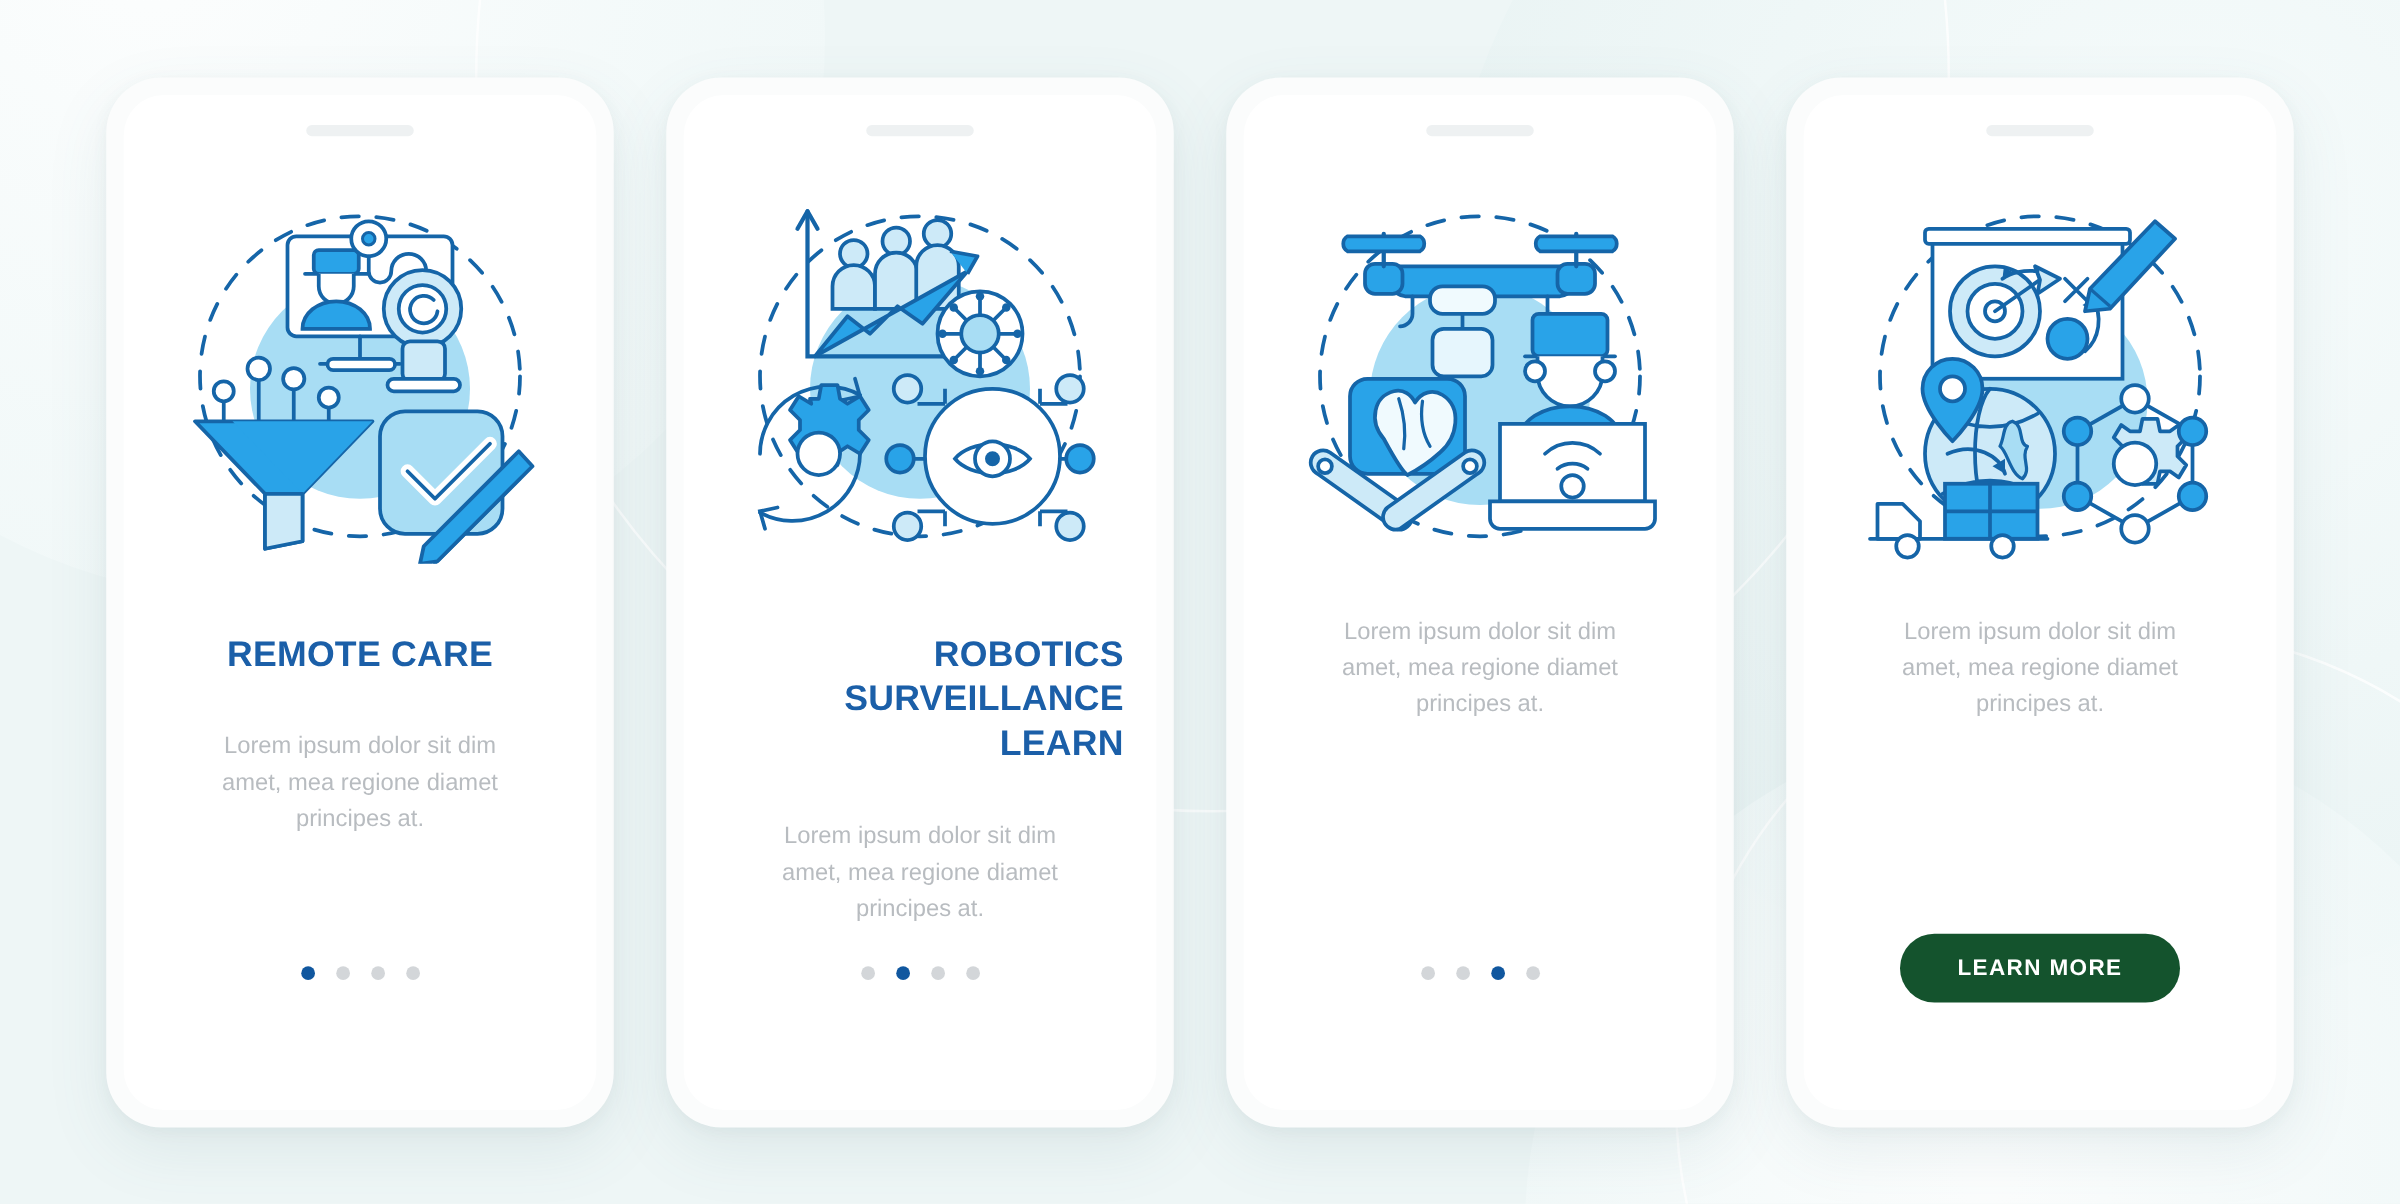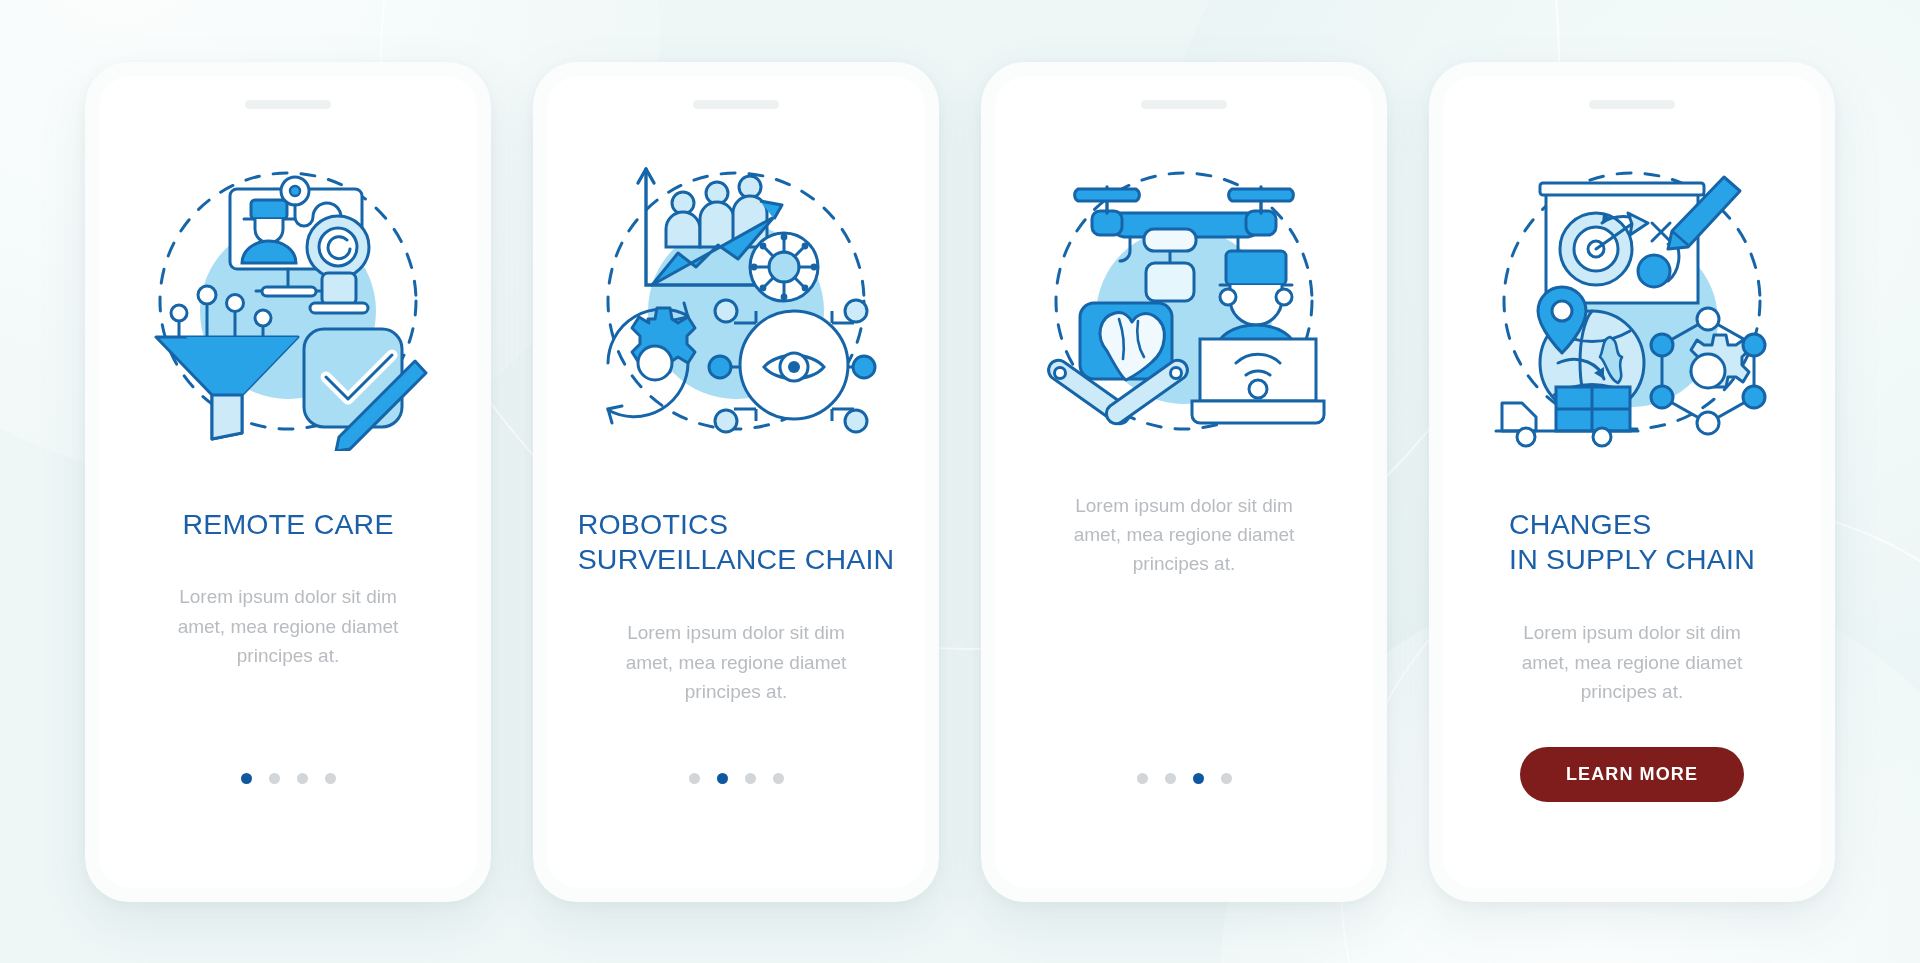--- a/index.html
+++ b/index.html
@@ -86,24 +86,24 @@
     width: 300px;
     height: 300px;
     margin-top: 42px;
     flex: none;
   }
   .art svg { width: 100%; height: 100%; display: block; }
 
   .title {
     margin-top: 56px;
     padding: 0 26px;
-    text-align: left;
+    text-align: right;
     color: #1b5fa8;
     font-size: 28.5px;
-    font-weight: 400;
+    font-weight: 700;
     line-height: 1.26;
     letter-spacing: .2px;
     flex: none;
   }
   .title .ln { display: block; }
 
   .body-text {
     margin-top: 40px;
     padding: 0 58px;
     text-align: center;
@@ -125,21 +125,21 @@
   }
   .dot {
     width: 11px; height: 11px;
     border-radius: 50%;
     background: #d3d6d9;
   }
   .dot.active { background: #10579f; }
 
   .cta {
     margin-bottom: 86px;
-    background: #7f1d1d;
+    background: #14532d;
     color: #ffffff;
     border: none;
     border-radius: 30px;
     font-family: "Liberation Sans", sans-serif;
     font-size: 18px;
     font-weight: 600;
     letter-spacing: 1.1px;
     padding: 17px 46px;
     cursor: pointer;
     flex: none;
@@ -294,21 +294,21 @@
             <circle cx="140" cy="270" r="11" fill="#cdeaf8"></circle>
             <circle cx="270" cy="270" r="11" fill="#cdeaf8"></circle>
             <circle cx="134" cy="216" r="11" fill="#29a3e8"></circle>
             <circle cx="278" cy="216" r="11" fill="#29a3e8"></circle>
           </g>
         </svg>
       </div>
 
       <div class="title">
         <span class="ln">ROBOTICS</span>
-        <span class="ln">SURVEILLANCE CHAIN</span>
+        <span class="ln">SURVEILLANCE LEARN</span>
       </div>
 
       <div class="body-text">Lorem ipsum dolor sit dim amet, mea regione diamet principes at.</div>
 
       <div class="spacer"></div>
 
       <div class="dots">
         <span class="dot"></span>
         <span class="dot active"></span>
         <span class="dot"></span>
@@ -433,24 +433,20 @@
             <circle cx="226" cy="168" r="11" fill="#ffffff"></circle>
             <circle cx="272" cy="194" r="11" fill="#29a3e8"></circle>
             <circle cx="272" cy="246" r="11" fill="#29a3e8"></circle>
             <circle cx="226" cy="272" r="11" fill="#ffffff"></circle>
             <circle cx="180" cy="246" r="11" fill="#29a3e8"></circle>
             <circle cx="180" cy="194" r="11" fill="#29a3e8"></circle>
           </g>
         </svg>
       </div>
 
-      <div class="title">
-        <span class="ln">CHANGES</span>
-        <span class="ln">IN SUPPLY CHAIN</span>
-      </div>
 
       <div class="body-text">Lorem ipsum dolor sit dim amet, mea regione diamet principes at.</div>
 
       <div class="spacer"></div>
 
       <button class="cta">LEARN MORE</button>
     </div>
   </div>
 
 </div>

